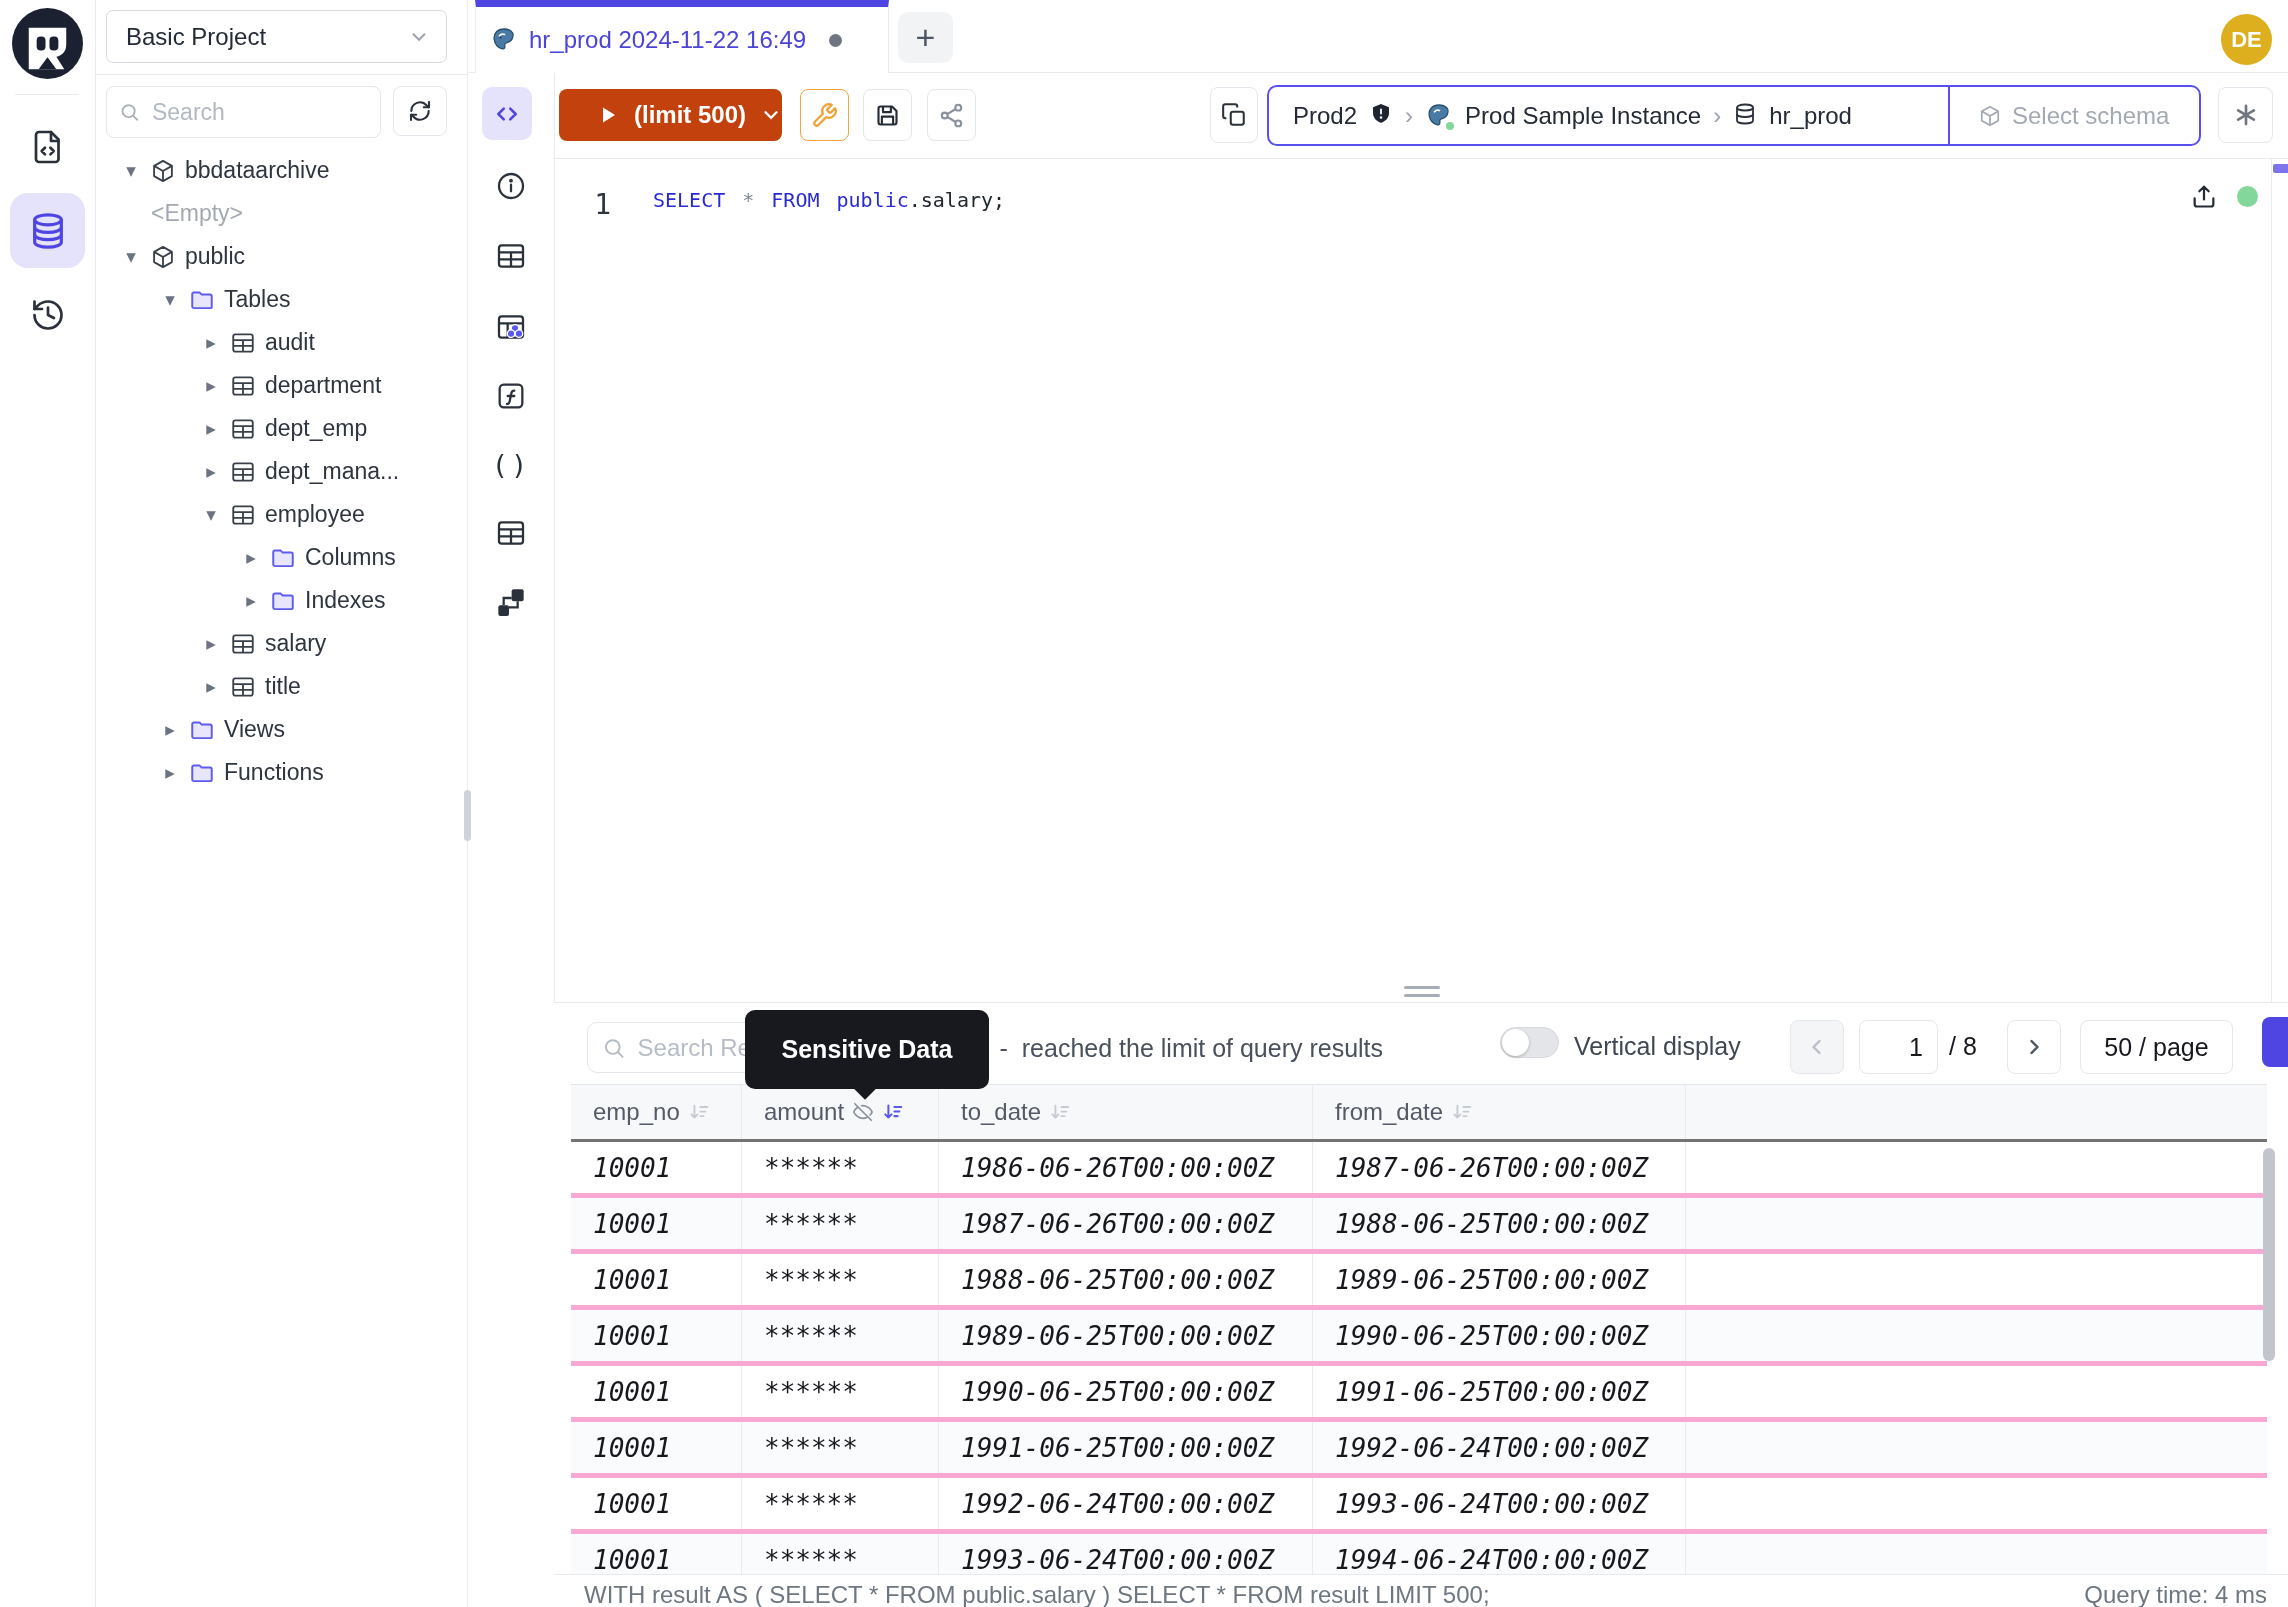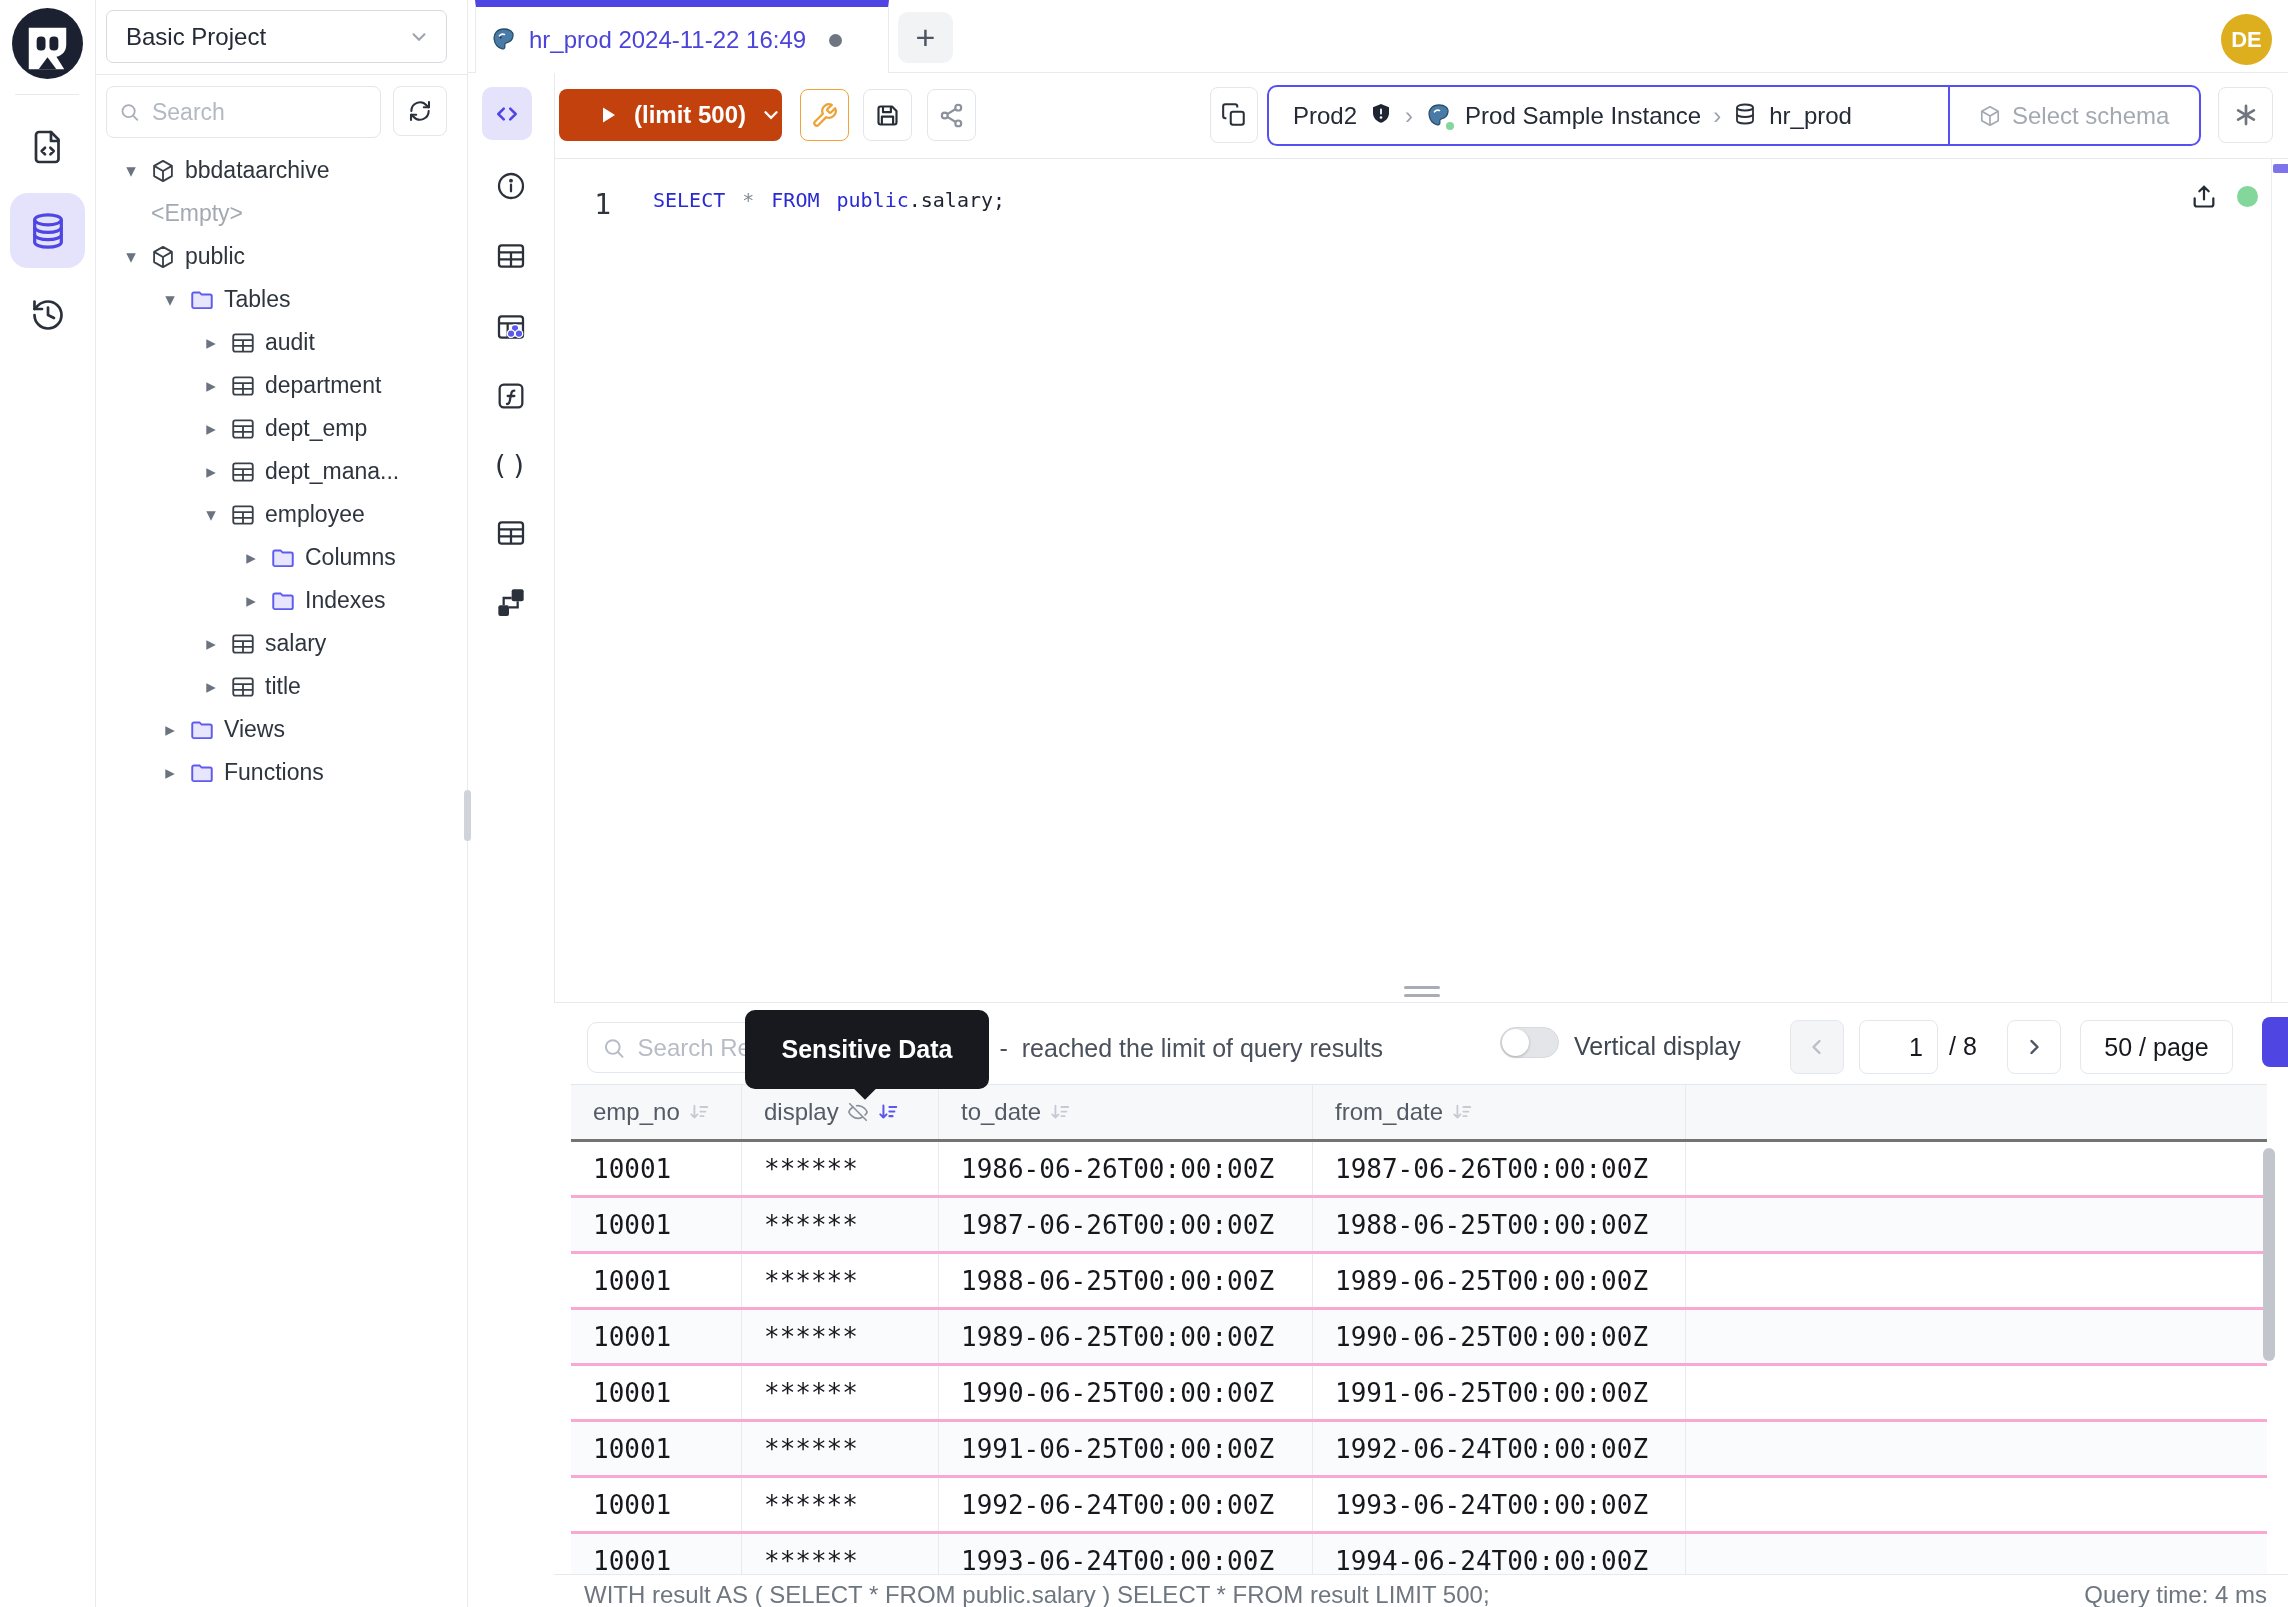--- a/index.html
+++ b/index.html
@@ -77,21 +77,21 @@
             display: flex; align-items: center; justify-content: center; }
   .pg-box { position: absolute; top: 1020px; height: 54px; border-radius: 8px; border: 1px solid #e4e7ec; background: #fff;
             display: flex; align-items: center; font-size: 25px; color: #16181d; }
   .lbl { font-size: 25px; color: #3f4752; }
 
   .rt { position: absolute; left: 103px; top: 1084px; width: 1696px; height: 490px; overflow: hidden; border-top: 1px solid #e3e6ea; }
   .rt-grid { display: grid; grid-template-columns: 171px 197px 374px 373px 1fr; }
   .rt-header { height: 57px; background: #f7f8fa; border-bottom: 3px solid #737373; }
   .rt-hcell { display: flex; align-items: center; gap: 8px; padding-left: 22px; font-size: 24px; color: #545b66; border-right: 1px solid #e8eaee; }
   .rt-hcell:last-child { border-right: none; }
-  .rt-row { height: 56px; background: #fff; border-bottom: 3px solid #f9a8d4; }
+  .rt-row { height: 56px; background: #fff; border-bottom: 5px solid #f9a8d4; font-style: italic; }
   .rt-row.alt { background: #fafbfc; }
   .rt-cell { display: flex; align-items: center; padding-left: 22px; font-size: 26px; color: #16181d; border-right: 1px solid #e8eaee;
              font-family: "DejaVu Sans Mono", monospace; white-space: nowrap; overflow: hidden; }
   .rt-cell:last-child { border-right: none; }
 
   .tooltip { position: absolute; left: 277px; top: 1010px; width: 244px; height: 79px; background: #17191f; border-radius: 10px;
              color: #fff; font-size: 25px; font-weight: 600; display: flex; align-items: center; justify-content: center; z-index: 5; }
   .tooltip::after { content: ""; position: absolute; left: 111px; bottom: -7px; width: 18px; height: 18px; background: #17191f; transform: rotate(45deg); }
 
   .statusbar-text { font-size: 24px; color: #6e7680; }
@@ -496,21 +496,21 @@
 
     <div class="rt">
       <div class="rt-grid rt-header">
         <div class="rt-hcell">
           <span>emp_no</span>
           <svg width="22" height="22" viewBox="0 0 24 24" fill="none" stroke="#c6cad2" stroke-width="2" stroke-linecap="round">
               <path d="M7 5v13M7 18l-3.4-3.4M7 18l3.4-3.4M13.5 6.5h7.5M13.5 11.5h5.5M13.5 16.5h3.5"></path>
             </svg>
         </div>
         <div class="rt-hcell">
-          <span>display</span>
+          <span>amount</span>
           <svg width="22" height="22" viewBox="0 0 24 24" fill="none" stroke="#8a919c" stroke-width="1.8" stroke-linecap="round">
             <path d="M3 3l18 18"></path>
             <path d="M10.5 5.2A11 11 0 0 1 12 5c5 0 9 4.5 10 7-.3.8-1.1 2.1-2.3 3.3M6.5 6.6C4.1 8.2 2.5 10.6 2 12c1 2.5 5 7 10 7 1.7 0 3.2-.5 4.5-1.2"></path>
           </svg>
           <svg width="22" height="22" viewBox="0 0 24 24" fill="none" stroke="#5b58ee" stroke-width="2.2" stroke-linecap="round">
               <path d="M7 5v13M7 18l-3.4-3.4M7 18l3.4-3.4M13.5 6.5h7.5M13.5 11.5h5.5M13.5 16.5h3.5"></path>
             </svg>
         </div>
         <div class="rt-hcell">
           <span>to_date</span>

